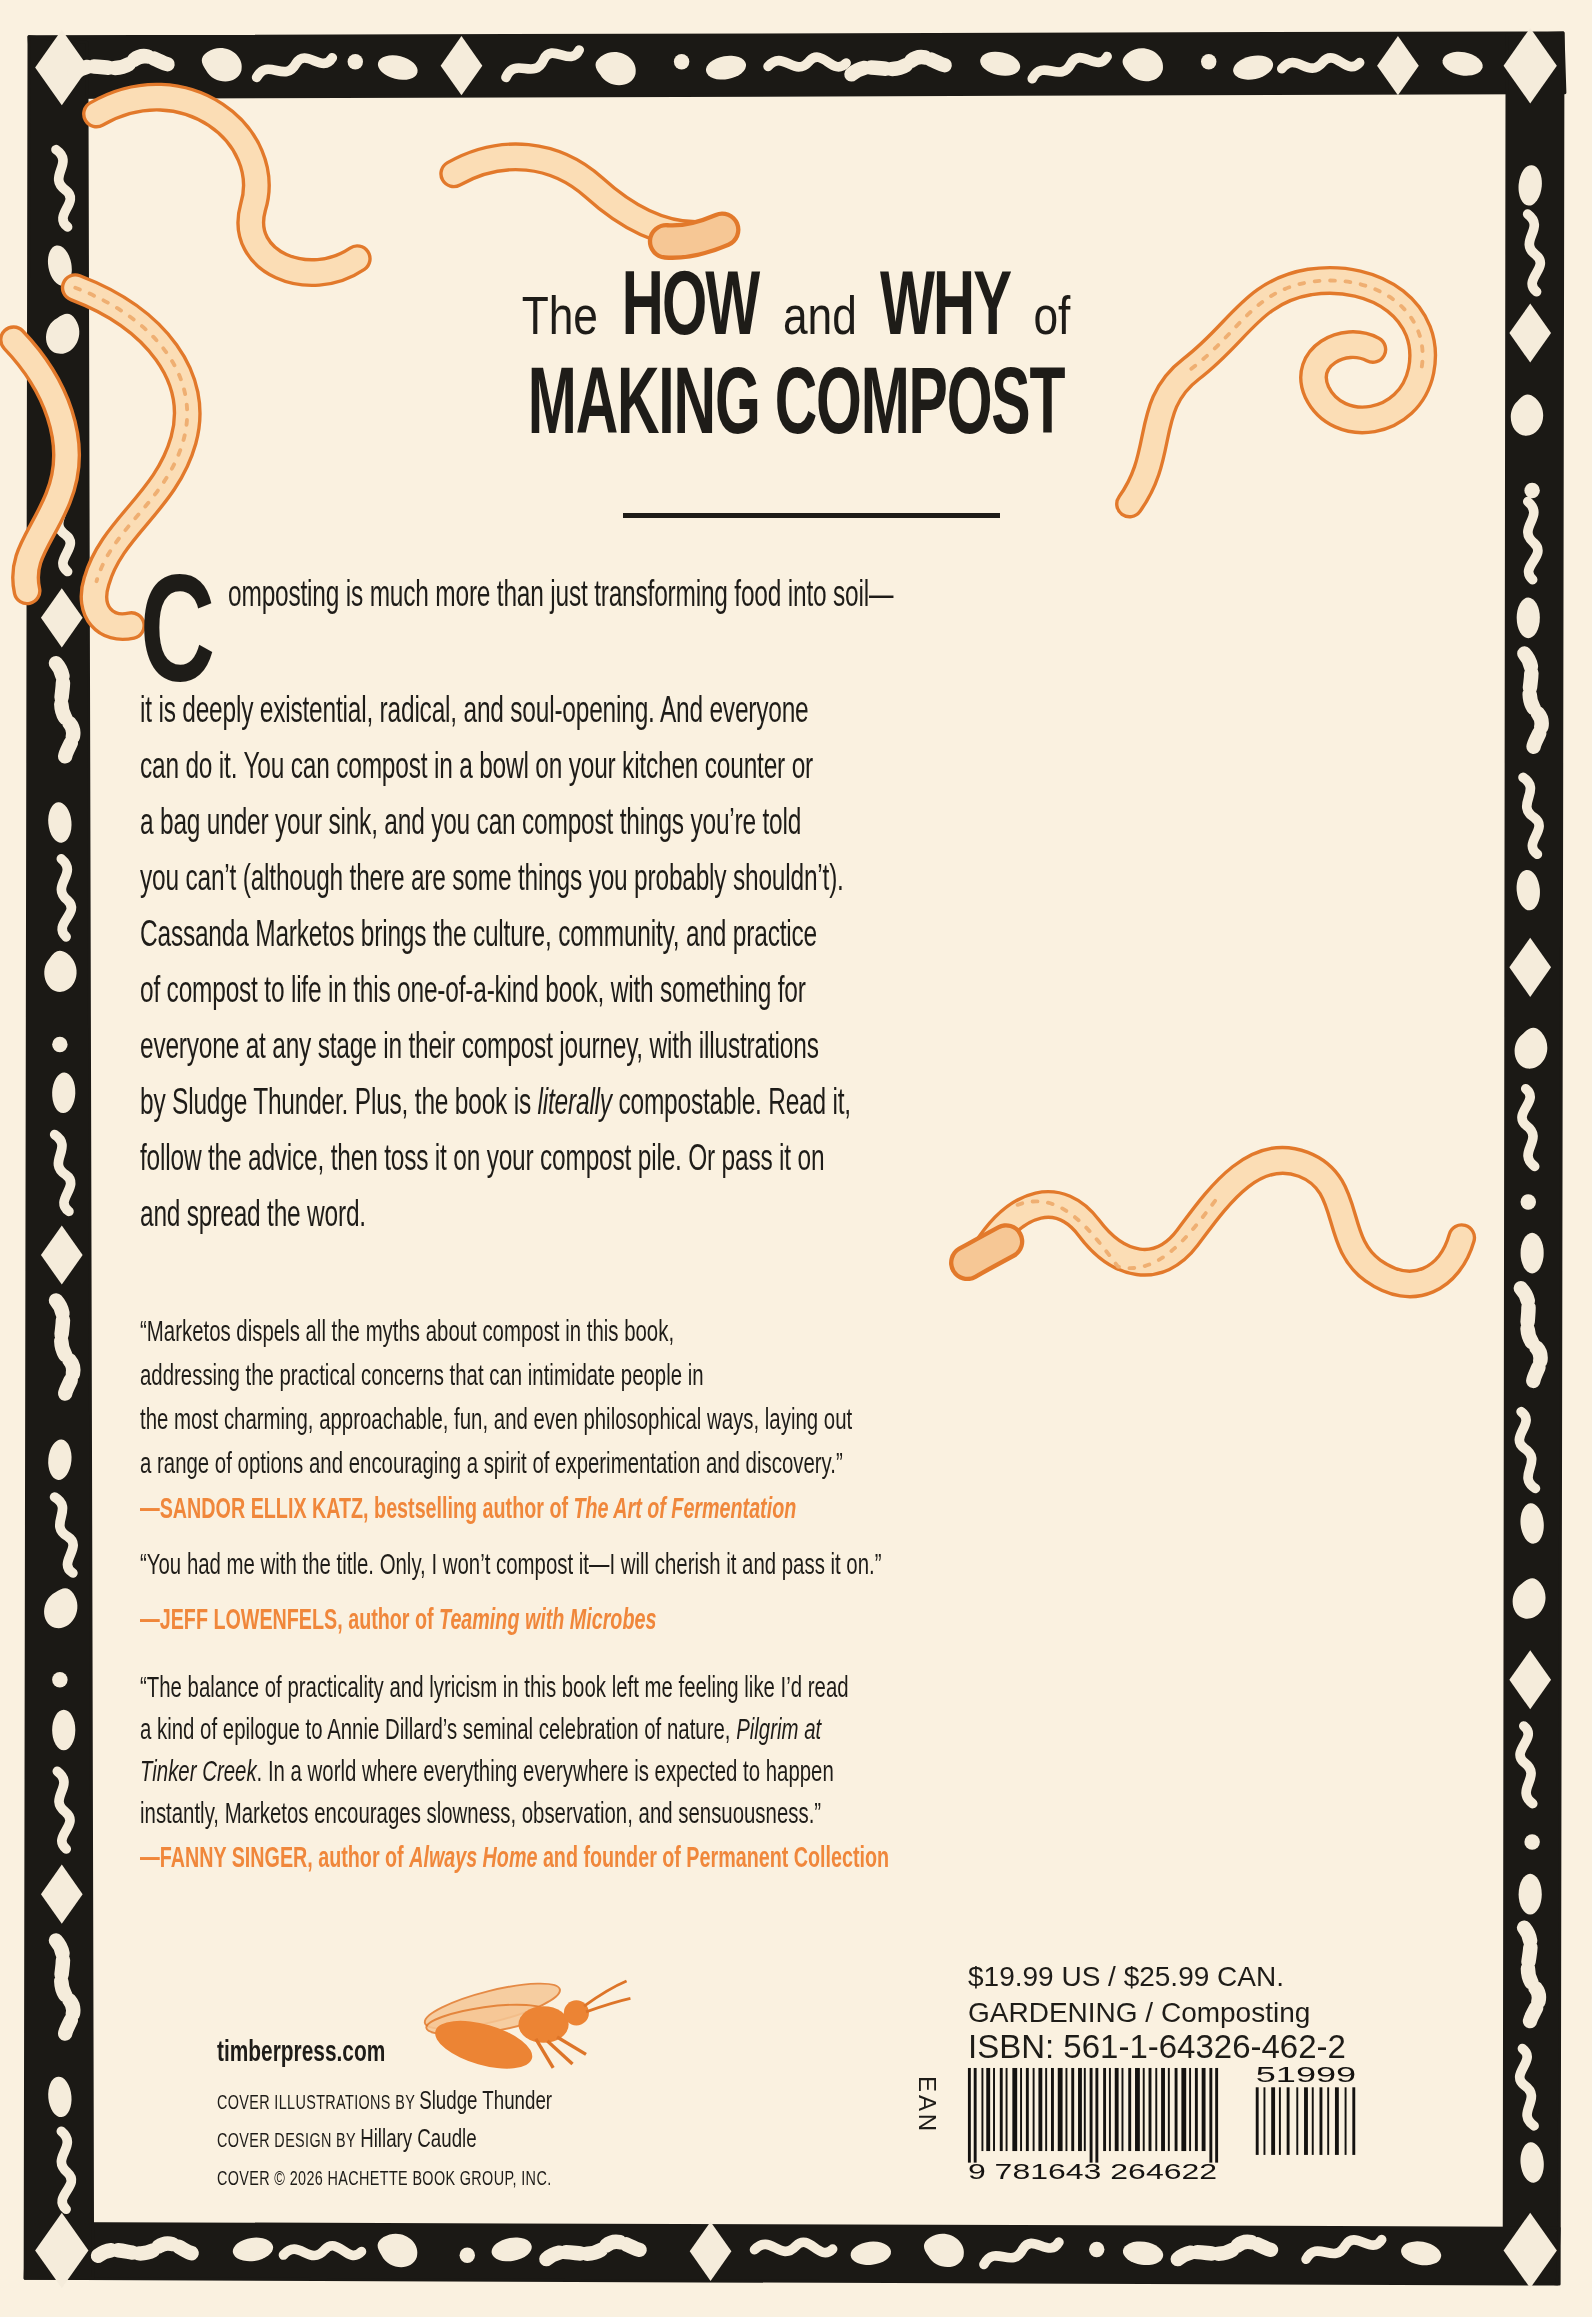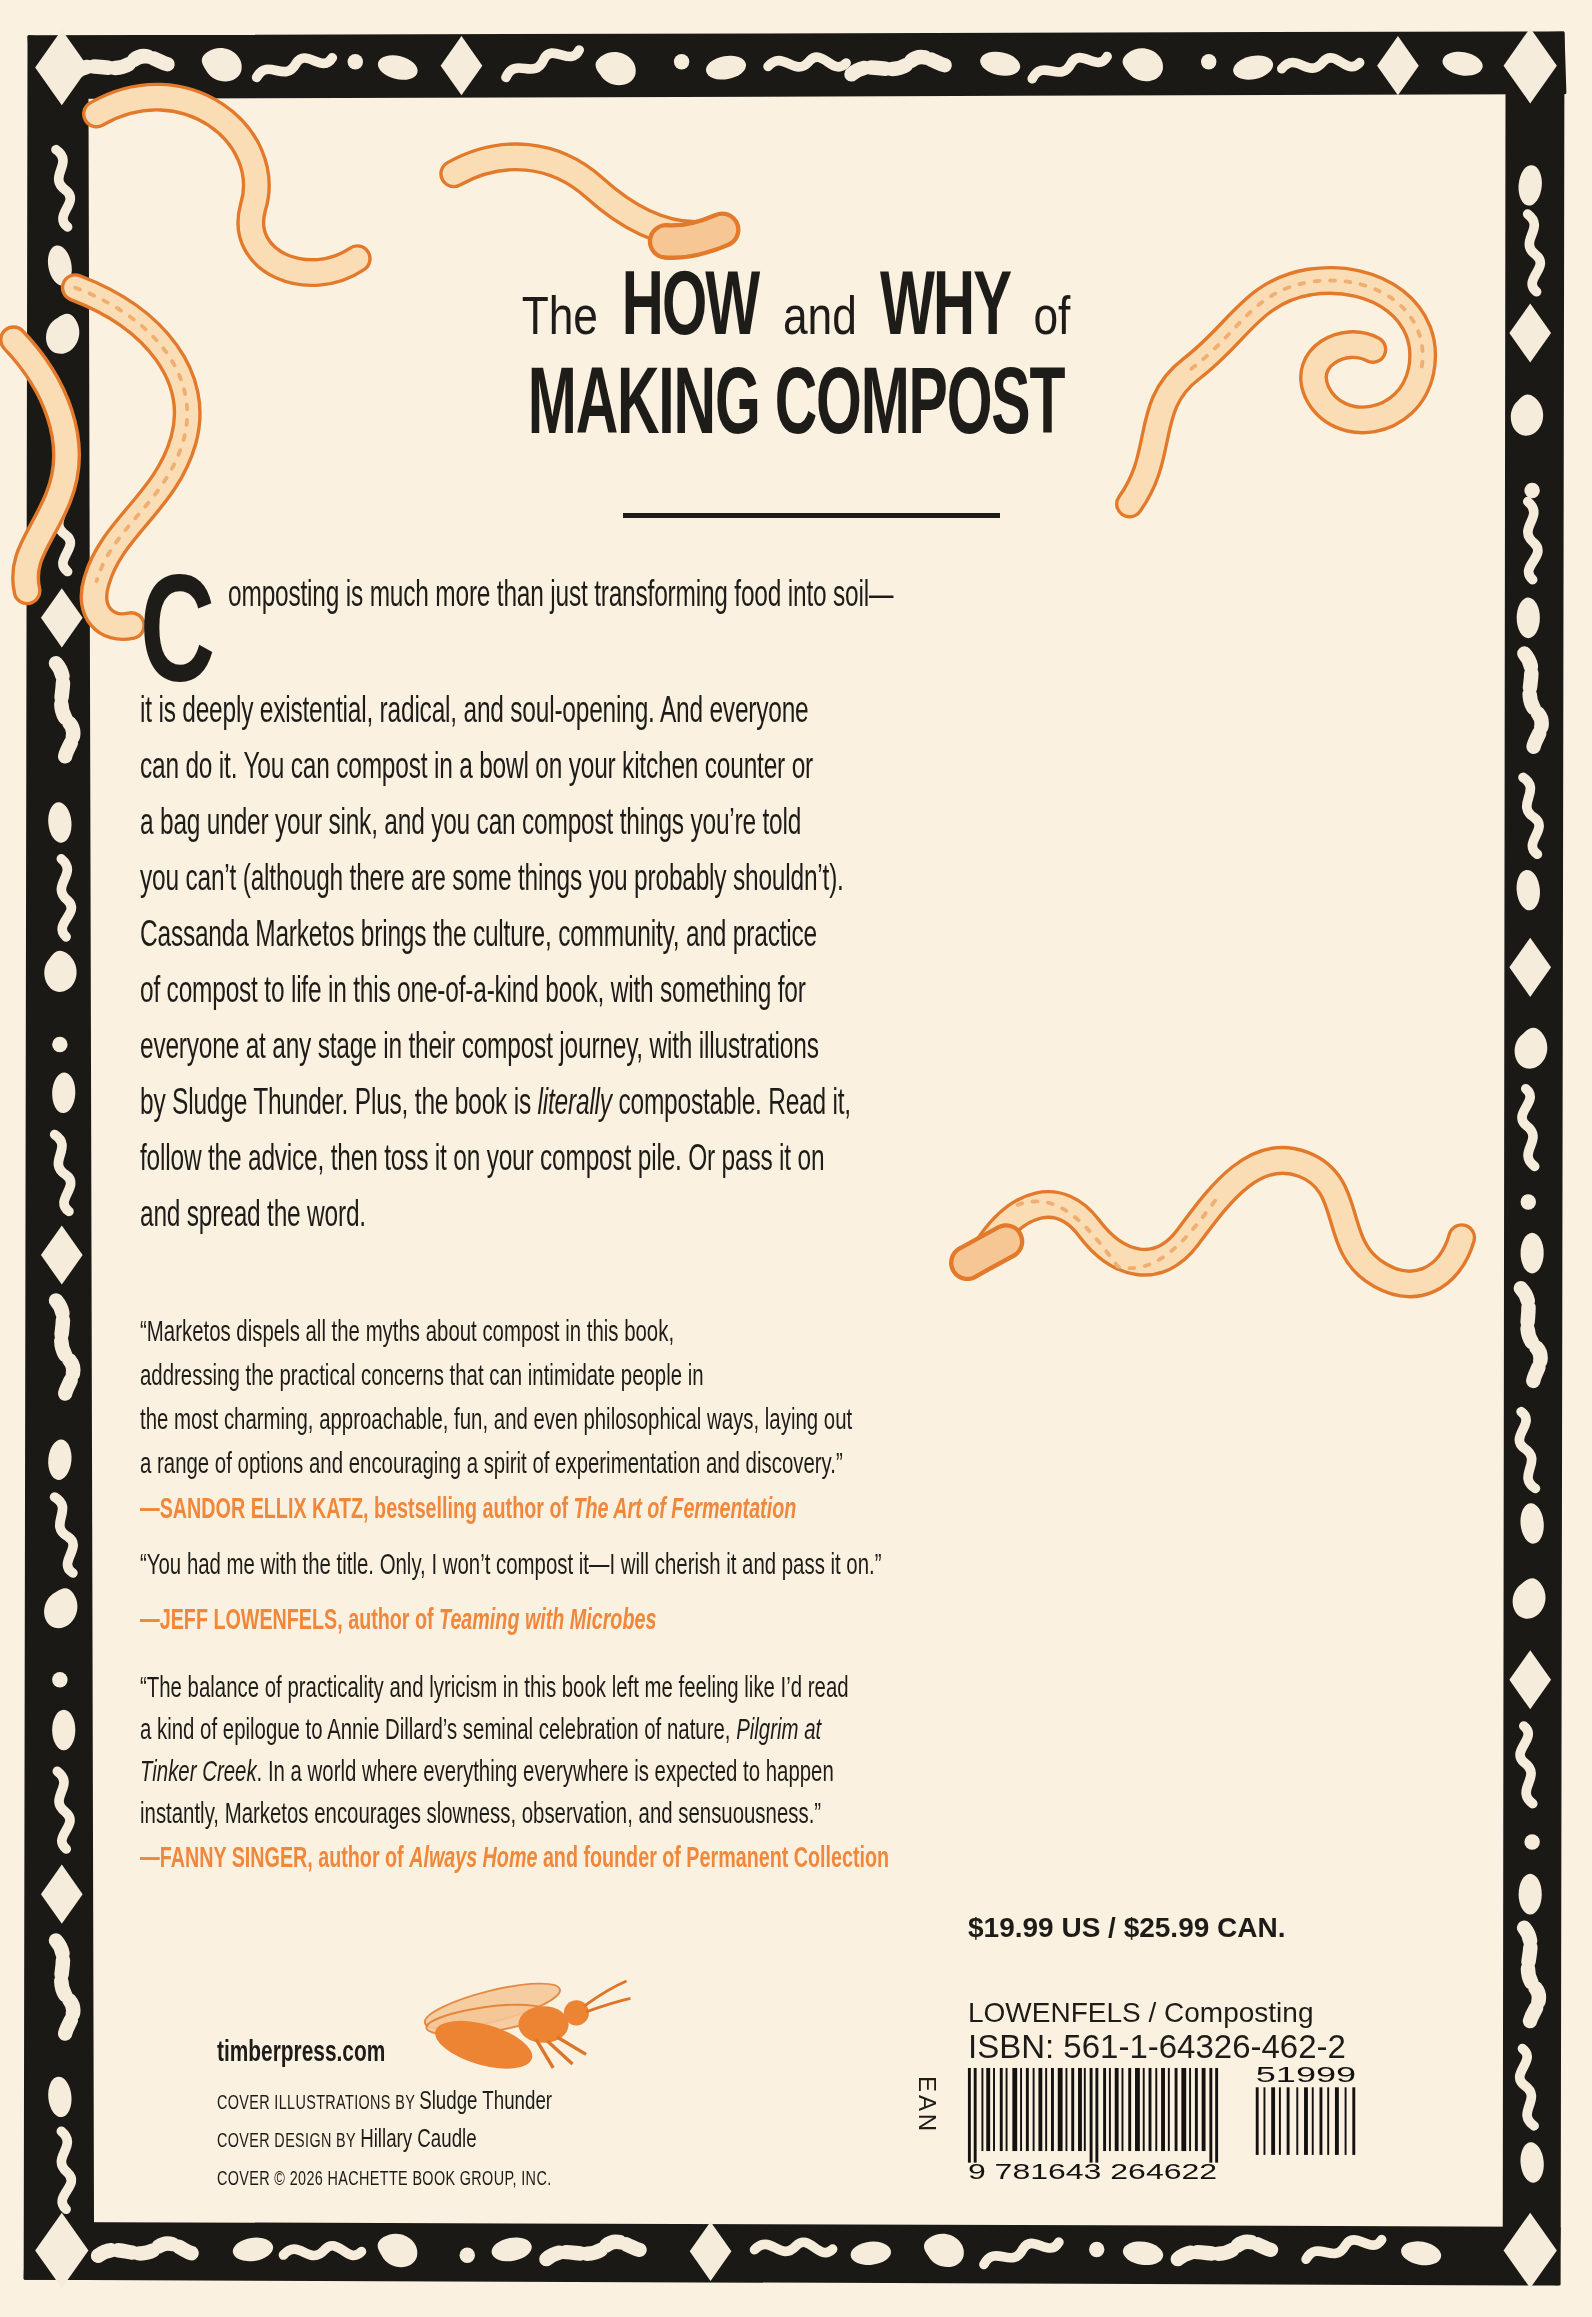--- a/index.html
+++ b/index.html
@@ -22,21 +22,21 @@
 
   .intro{left:140px;top:566px;font-size:36px;line-height:56px;letter-spacing:-0.3px;}
   .dropcap{float:left;font-size:153px;line-height:108px;font-weight:700;margin:7.7px 19.3px 0 0;}
 
   .quote{left:140px;font-size:30px;line-height:44px;}
   #q1{top:1309px;} #q2{top:1542px;} #q3{top:1666px;}
   #q3 .qtext{line-height:42px;}
   .attribution{color:#F0873B;font-weight:700;font-size:29px;margin-top:3.9px;line-height:39px;}
   #q2 .attribution{margin-top:13.5px;}
 
-  .price{left:968px;top:1912px;font-size:28px;font-weight:700;}
+  .price{left:968px;top:1961px;font-size:28px;font-weight:400;}
   .category{left:968px;top:1997px;font-size:28px;}
   .isbn{left:968px;top:2028px;font-size:33px;}
   .ean{left:913px;top:2076px;font-size:24px;letter-spacing:2.9px;writing-mode:vertical-rl;}
   .barcode{left:966px;top:2066px;}
 
   .publisher{left:217px;top:2035px;transform:scaleX(.72);transform-origin:0 0;}
   .site{font-size:29px;font-weight:700;margin-bottom:13.5px;}
   .credit{line-height:36px;font-size:26px;}
   .sc{font-size:20px;letter-spacing:0.5px;}
   .nm{font-size:26px;}
@@ -230,21 +230,21 @@
   <div id="q2" class="abs quote sx">
     <div class="rich qtext"><span>“You had me with the title. Only, I won’t compost it—I will cherish it and pass it on.”</span></div>
     <div class="rich attribution"><span>—JEFF LOWENFELS, </span><span>author of </span><span class="it">Teaming with Microbes</span></div>
   </div>
   <div id="q3" class="abs quote sx">
     <div class="rich qtext"><span>“The balance of practicality and lyricism in this book left me feeling like I’d read</span><br><span>a kind of epilogue to Annie Dillard’s seminal celebration of nature, </span><span class="it">Pilgrim at</span><br><span class="it">Tinker Creek</span><span>. In a world where everything everywhere is expected to happen</span><br><span>instantly, Marketos encourages slowness, observation, and sensuousness.”</span></div>
     <div class="rich attribution"><span>—FANNY SINGER, </span><span>author of </span><span class="it">Always Home</span><span> and founder of Permanent Collection</span></div>
   </div>
 
   <div class="abs price">$19.99 US / $25.99 CAN.</div>
-  <div class="abs category">LOWENFELS / Composting</div>
+  <div class="abs category">GARDENING / Composting</div>
   <div class="abs isbn">ISBN: 561-1-64326-462-2</div>
   <div class="abs ean">EAN</div>
   <svg class="abs barcode" width="396" height="116" viewBox="0 0 410 120">
     <g class="bar">
       <rect x="2" y="2" width="3" height="98"></rect>
         <rect x="8" y="2" width="3" height="98"></rect>
       <rect x="16" y="2" width="2" height="86"></rect>
         <rect x="21" y="2" width="4" height="86"></rect>
       <rect x="28" y="2" width="2" height="86"></rect>
         <rect x="35" y="2" width="3" height="86"></rect>

